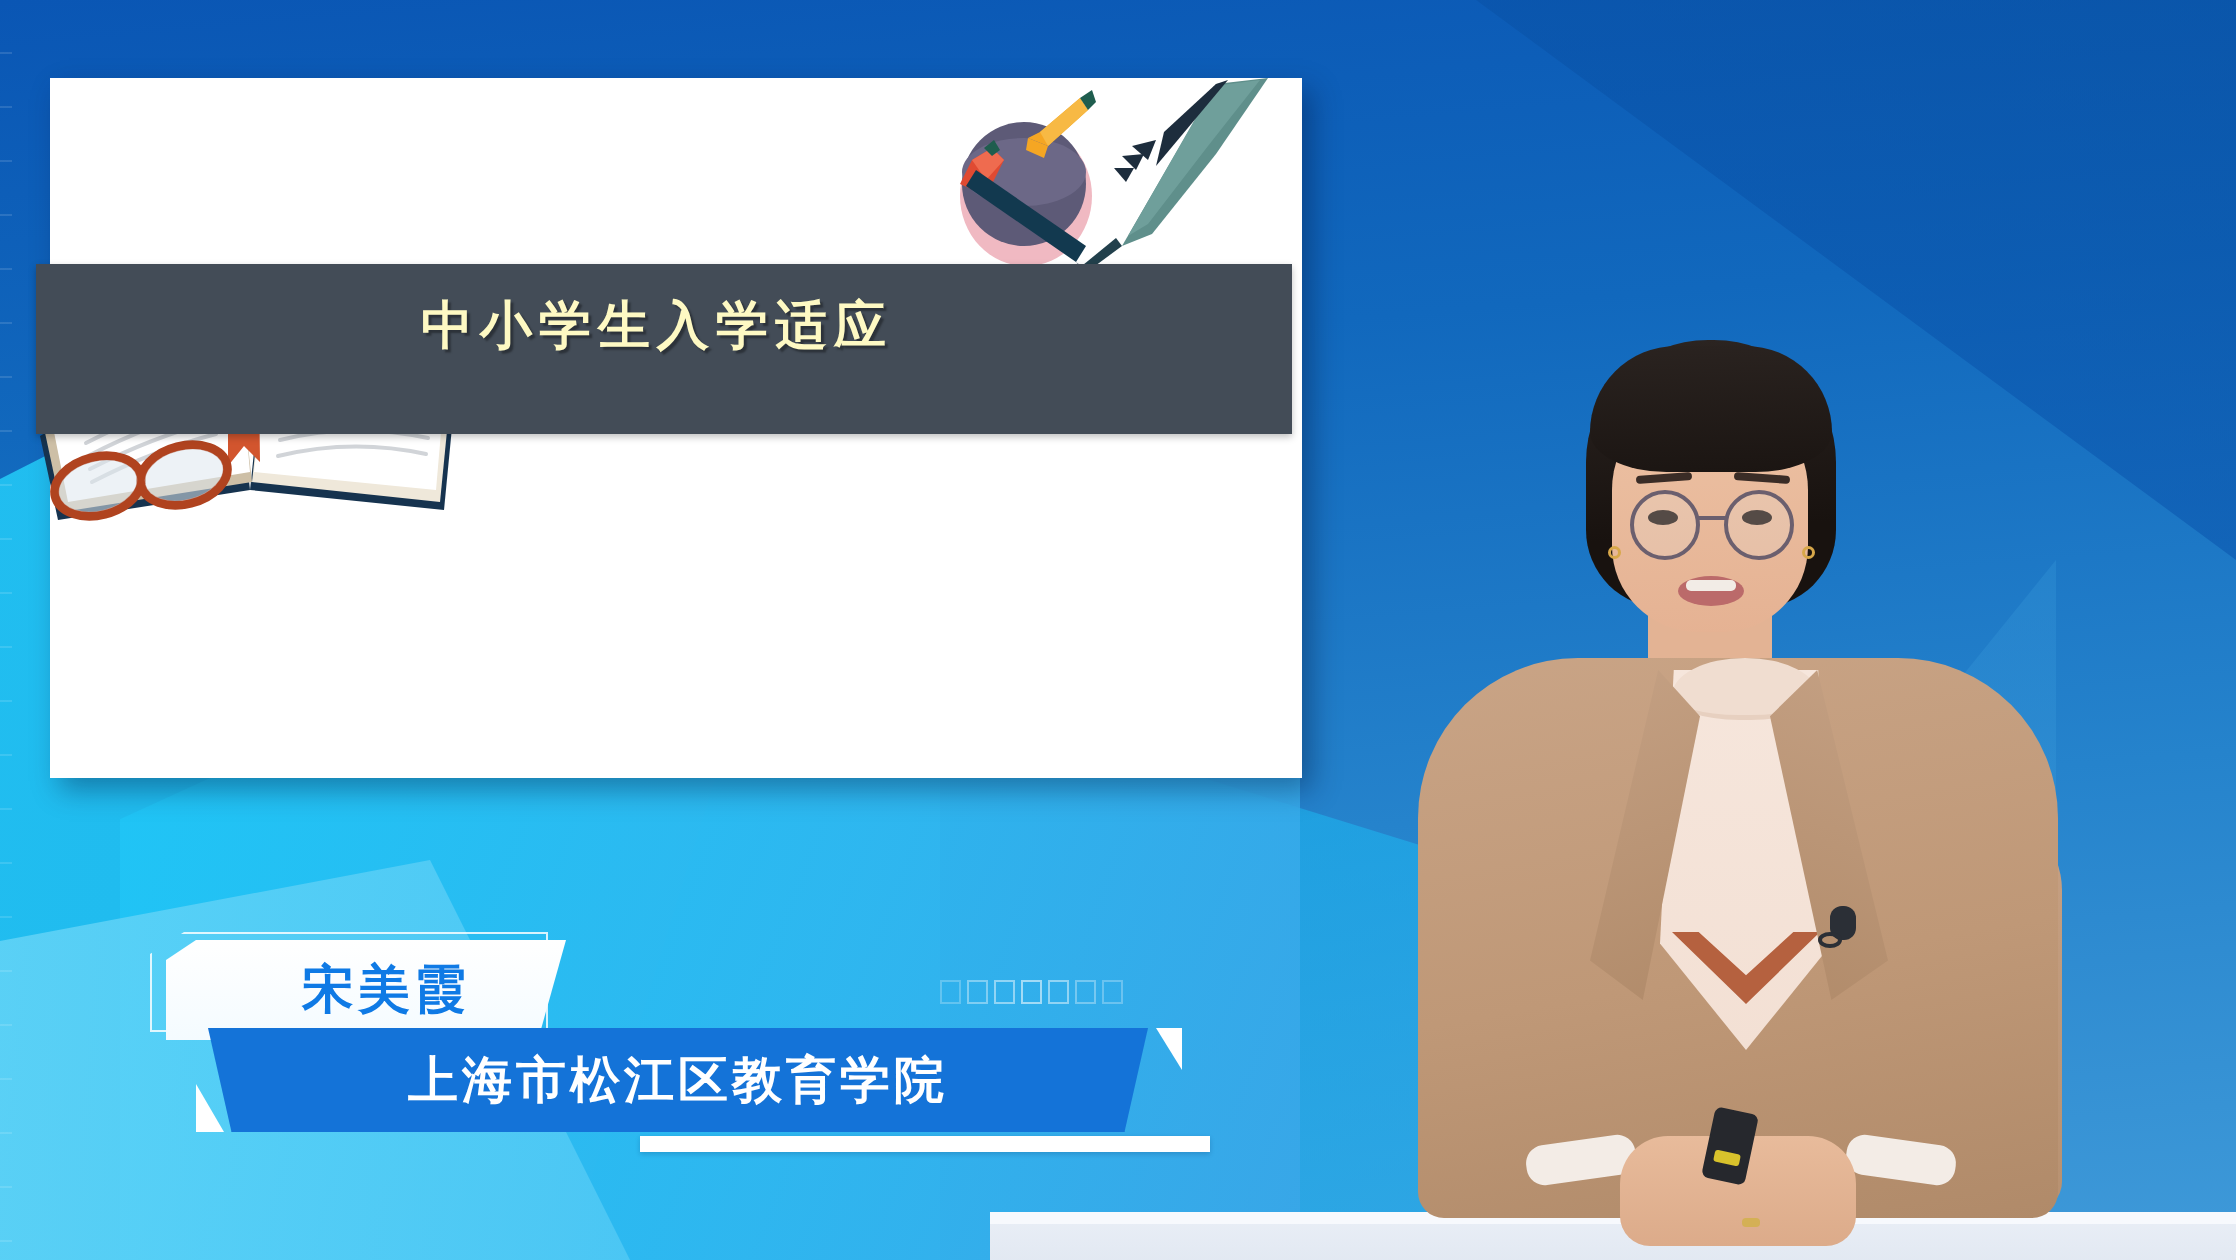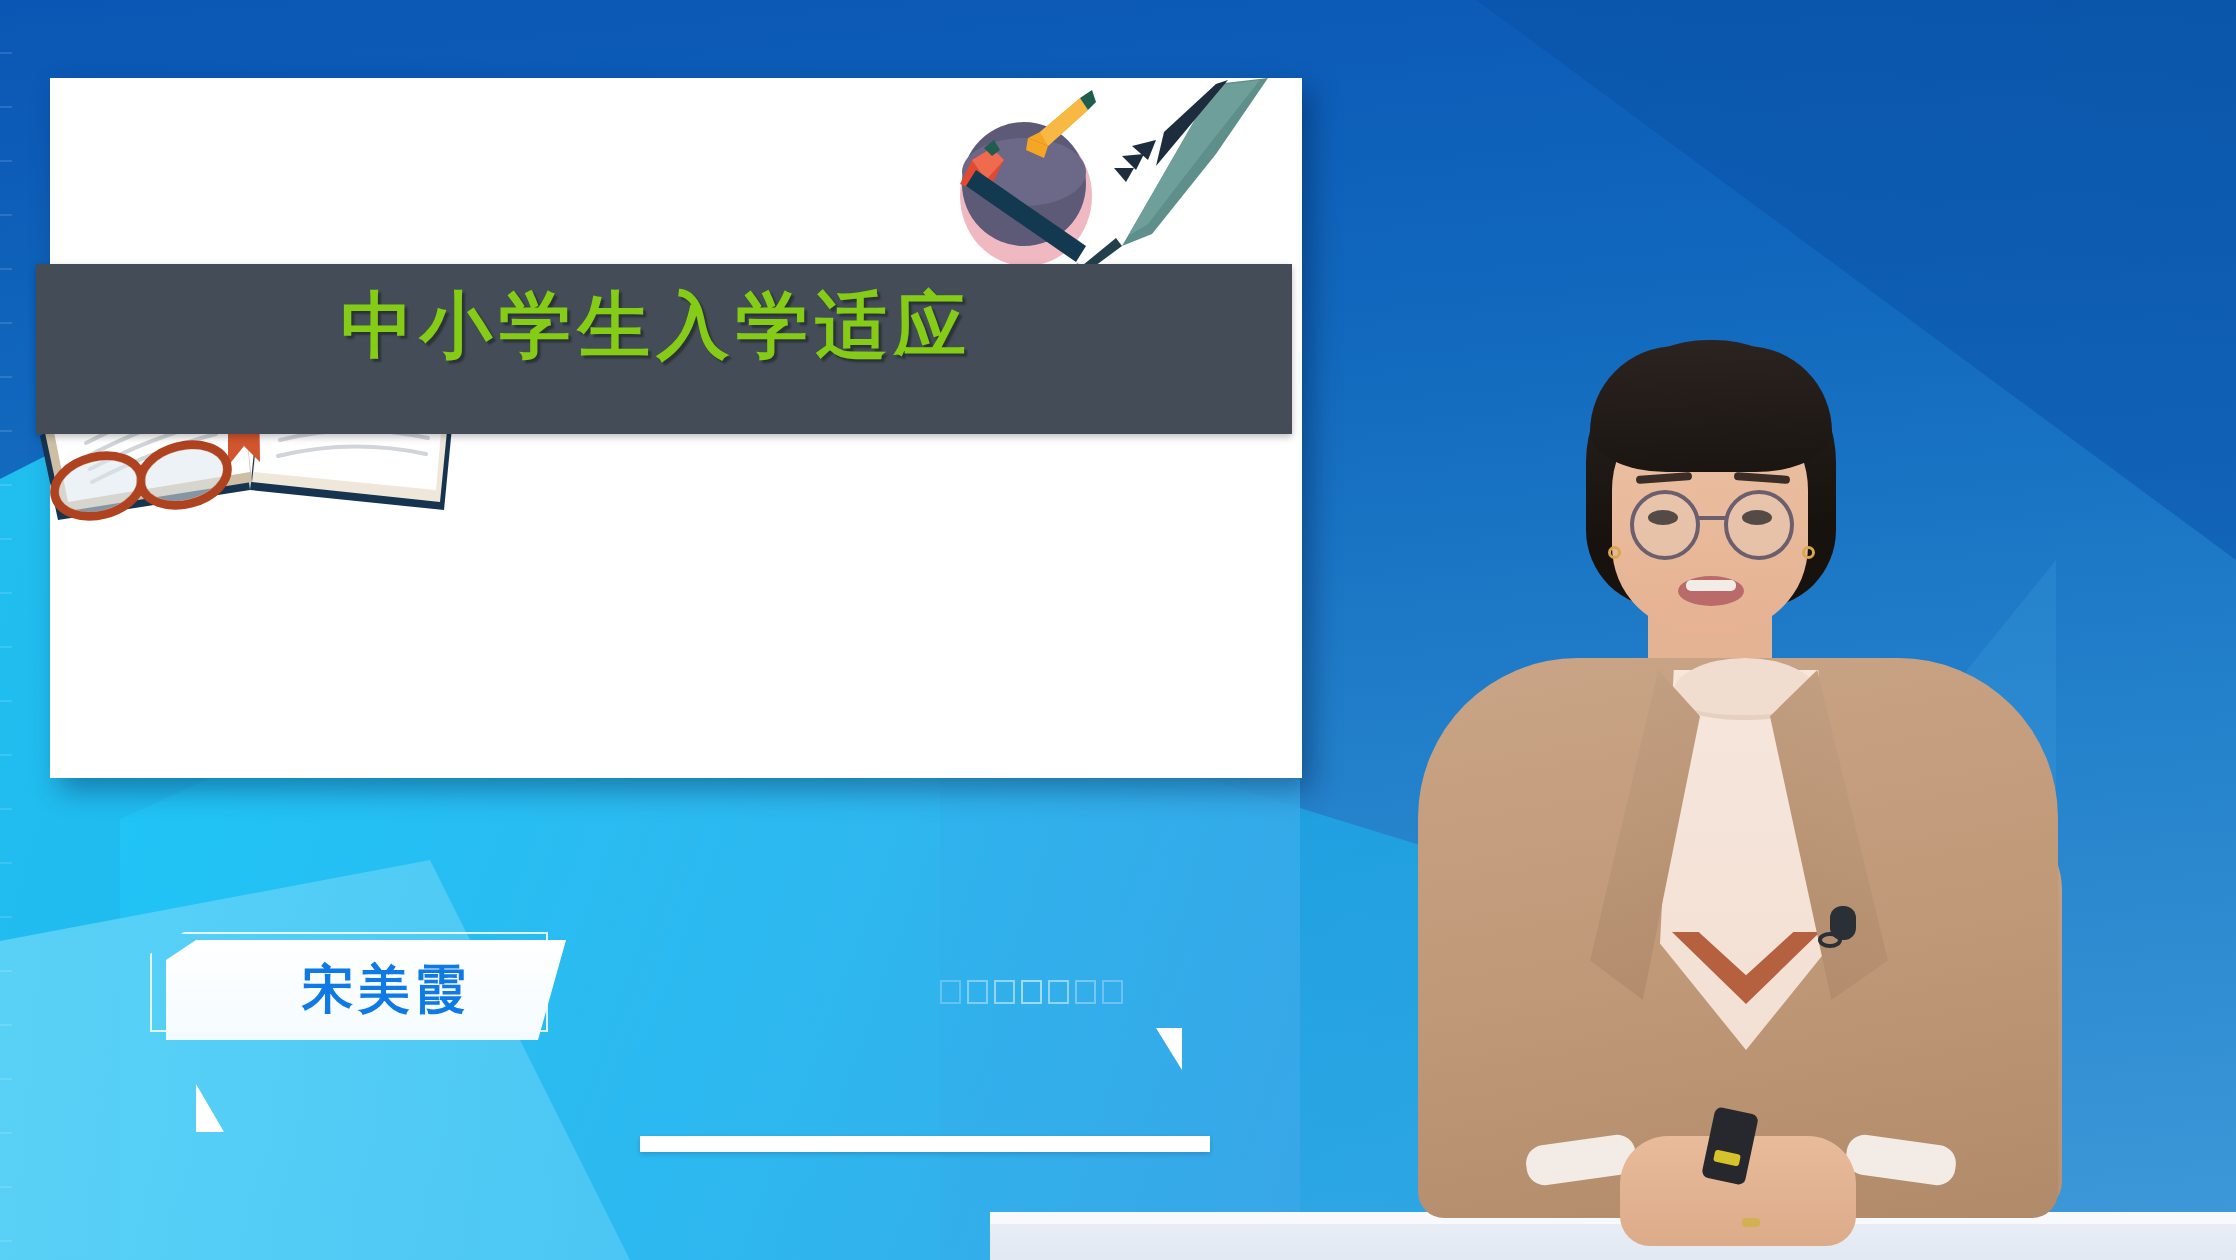--- a/index.html
+++ b/index.html
@@ -71,21 +71,21 @@
 
   
   .title-band{
     position:absolute;left:-14px;top:186px;width:1256px;height:170px;
     background:#434c57;
     box-shadow:0 3px 7px rgba(0,0,0,.25);
   }
   .title-text{
     position:absolute;left:0;right:14px;top:0;height:124px;
     display:flex;align-items:center;justify-content:center;
-    color:#84cc16;font-size:72px;font-weight:bold;letter-spacing:7px;
+    color:#fef9c3;font-size:52px;font-weight:bold;letter-spacing:7px;
     text-shadow:3px 3px 2px rgba(0,0,0,.35);
     font-family:"DejaVu Sans","Liberation Sans",sans-serif;
   }
   .subtitle-text{
     position:absolute;left:0;right:0;top:388px;
     text-align:center;color:#2e3742;font-size:40px;letter-spacing:2px;
     font-family:"DejaVu Sans","Liberation Sans",sans-serif;
   }
 
   
@@ -358,19 +358,22 @@
       <span class="tofu" style="opacity:.85"></span>
       <span class="tofu" style="opacity:.6"></span>
       <span class="tofu" style="opacity:.5"></span>
     </div>
 
     <div class="lt-name-outline"></div>
     <div class="lt-name-plate">
       <span class="lt-name-text">宋美霞</span>
     </div>
 
+    <div class="lt-org-bar">
+      <span class="lt-org-text">上海市松江区教育学院</span>
+    </div>
     <div class="lt-notch lt-notch-tr"></div>
     <div class="lt-notch lt-notch-bl"></div>
 
     <div class="lt-accent-bar"></div>
   </div>
 
 </div>
 
 </body></html>

